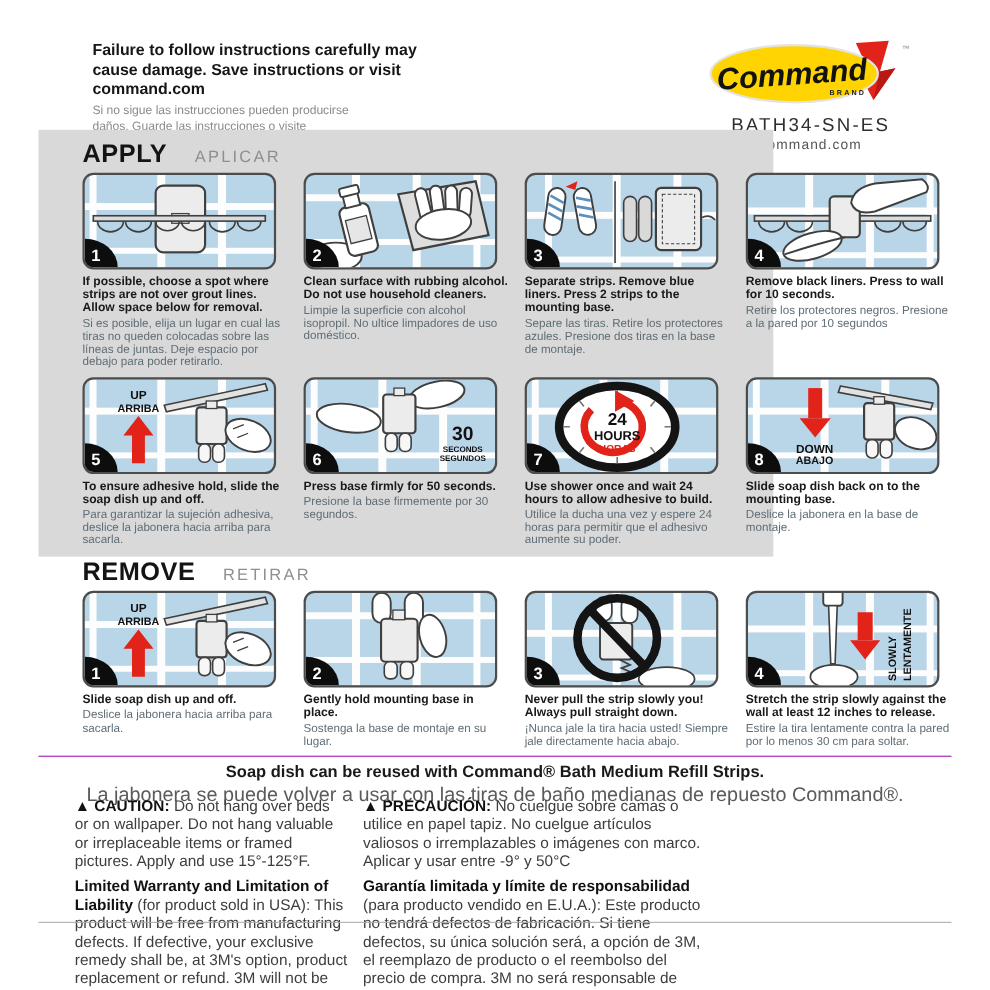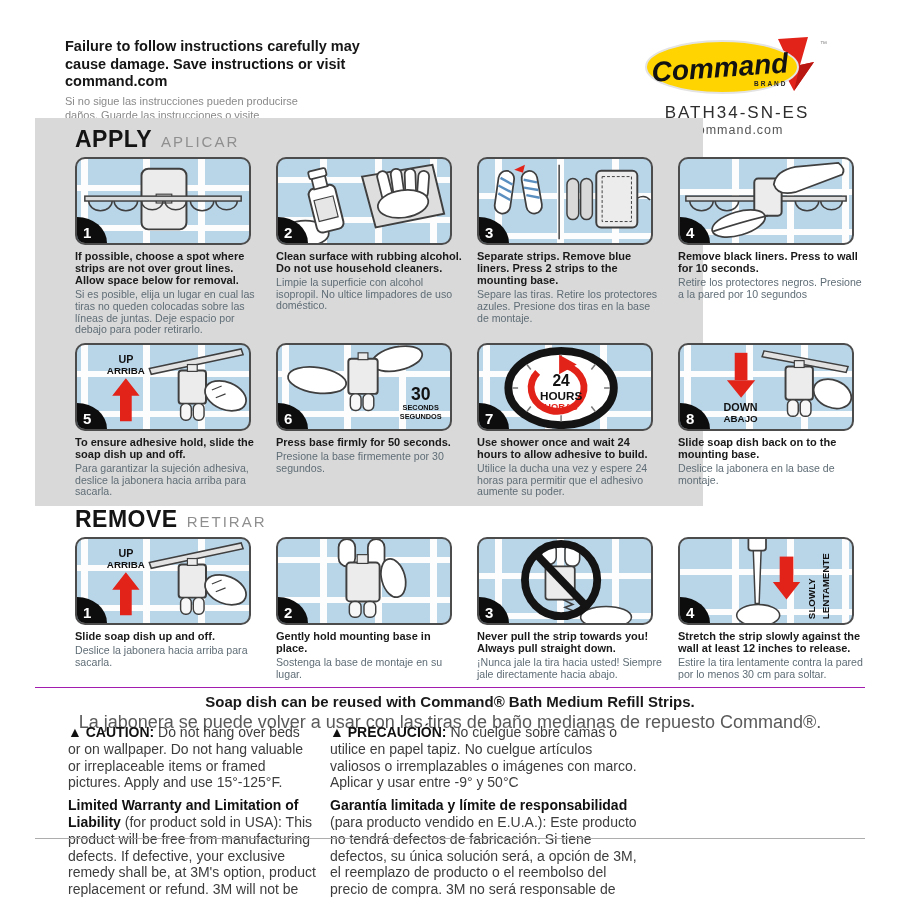--- a/index.html
+++ b/index.html
@@ -1,30 +1,30 @@
 <!DOCTYPE html>
 <html><head>
 <meta charset="utf-8">
 <style>
   html,body{margin:0;padding:0;background:#fff;}
   body{width:900px;height:900px;position:relative;font-family:"Liberation Sans",sans-serif;overflow:hidden;}
   .b{font-weight:bold;}
   
-  .hdr{position:absolute;top:38px;left:65px;width:330px;}
+  .hdr{position:absolute;top:38px;left:84px;width:330px;}
   .hdr-en{font-weight:bold;font-size:14.5px;line-height:1.22;color:#161616;width:310px;}
   .hdr-es{font-size:11px;line-height:1.3;color:#8a8a8a;width:250px;margin-top:3px;}
   .logo-wrap{position:absolute;top:36px;left:642px;width:190px;text-align:center;}
   .logo-model{font-size:17px;letter-spacing:2px;color:#2e2e2e;margin-top:1px;}
   .logo-site{font-size:12.5px;letter-spacing:1px;color:#555;}
   
   .apply-panel{position:absolute;left:35px;top:118px;width:668px;height:388px;background:#d9d9d9;box-sizing:border-box;padding:8px 12px 0 40px;}
   .remove-sec{position:absolute;left:35px;top:506px;width:830px;box-sizing:border-box;padding:0 12px 0 40px;}
   .sec-title{display:flex;align-items:baseline;gap:9px;margin-bottom:4px;}
   .sec-title .en{font-size:23px;font-weight:800;letter-spacing:.5px;color:#141414;}
-  .sec-title .es{font-size:15px;letter-spacing:2px;color:#8f8f8f;}
+  .sec-title .es{font-size:15px;letter-spacing:2px;color:#8f8f8f;margin-left:16px;}
   .steps{display:grid;grid-template-columns:repeat(4,186px);column-gap:15px;}
   .step{width:186px;}
   .tile-img{position:relative;width:176px;height:88px;border:2.5px solid #4c4c4c;border-radius:10px;overflow:hidden;
     background-color:#b9d5e8;
     background-image:repeating-linear-gradient(90deg,transparent 0 48px,#fdfdfd 48px 55px),
                      repeating-linear-gradient(0deg,transparent 0 34px,#fdfdfd 34px 40px);
     background-position:18px 22px;box-sizing:border-box;}
   .step:nth-child(2) .tile-img{background-position:-6px 14px;}
   .step:nth-child(3) .tile-img{background-position:30px 30px;}
   .step:nth-child(4) .tile-img{background-position:4px 26px;}
@@ -297,21 +297,21 @@
           <rect x="64" y="4" width="15" height="22" rx="7" fill="#fff" stroke="#3f3f3f" stroke-width="1.6"></rect>
           <rect x="88" y="4" width="15" height="24" rx="7" fill="#fff" stroke="#3f3f3f" stroke-width="1.6"></rect>
           <rect x="68" y="28" width="30" height="34" rx="3" fill="#ececec" stroke="#3f3f3f" stroke-width="1.8"></rect>
           <path d="M86,62 l10,5 l-8,3 l14,6" stroke="#3f3f3f" stroke-width="1.6" fill="none"></path>
           <ellipse cx="130" cy="80" rx="26" ry="11" fill="#fff" stroke="#3f3f3f" stroke-width="1.6"></ellipse>
           <circle cx="84" cy="42" r="37" fill="none" stroke="#141414" stroke-width="8"></circle>
           <line x1="58" y1="15" x2="110" y2="69" stroke="#141414" stroke-width="8"></line>
         </svg>
         <div class="badge">3</div>
       </div>
-      <div class="step-en">Never pull the strip towards you! Always pull straight down.</div>
+      <div class="step-en">Never pull the strip slowly you! Always pull straight down.</div>
       <div class="step-es">¡Nunca jale la tira hacia usted! Siempre jale directamente hacia abajo.</div>
     </div>
 
     <div class="step">
       <div class="tile-img">
         <svg viewBox="0 0 176 88">
           <rect x="70" y="-4" width="18" height="16" rx="3" fill="#fff" stroke="#3f3f3f" stroke-width="1.8"></rect>
           <polygon points="75,12 83,12 81,66 77,66" fill="#fff" stroke="#3f3f3f" stroke-width="1.5"></polygon>
           <ellipse cx="80" cy="78" rx="22" ry="11" fill="#fff" stroke="#3f3f3f" stroke-width="1.6"></ellipse>
           <rect x="102" y="18" width="14" height="26" fill="#e2231a"></rect>

